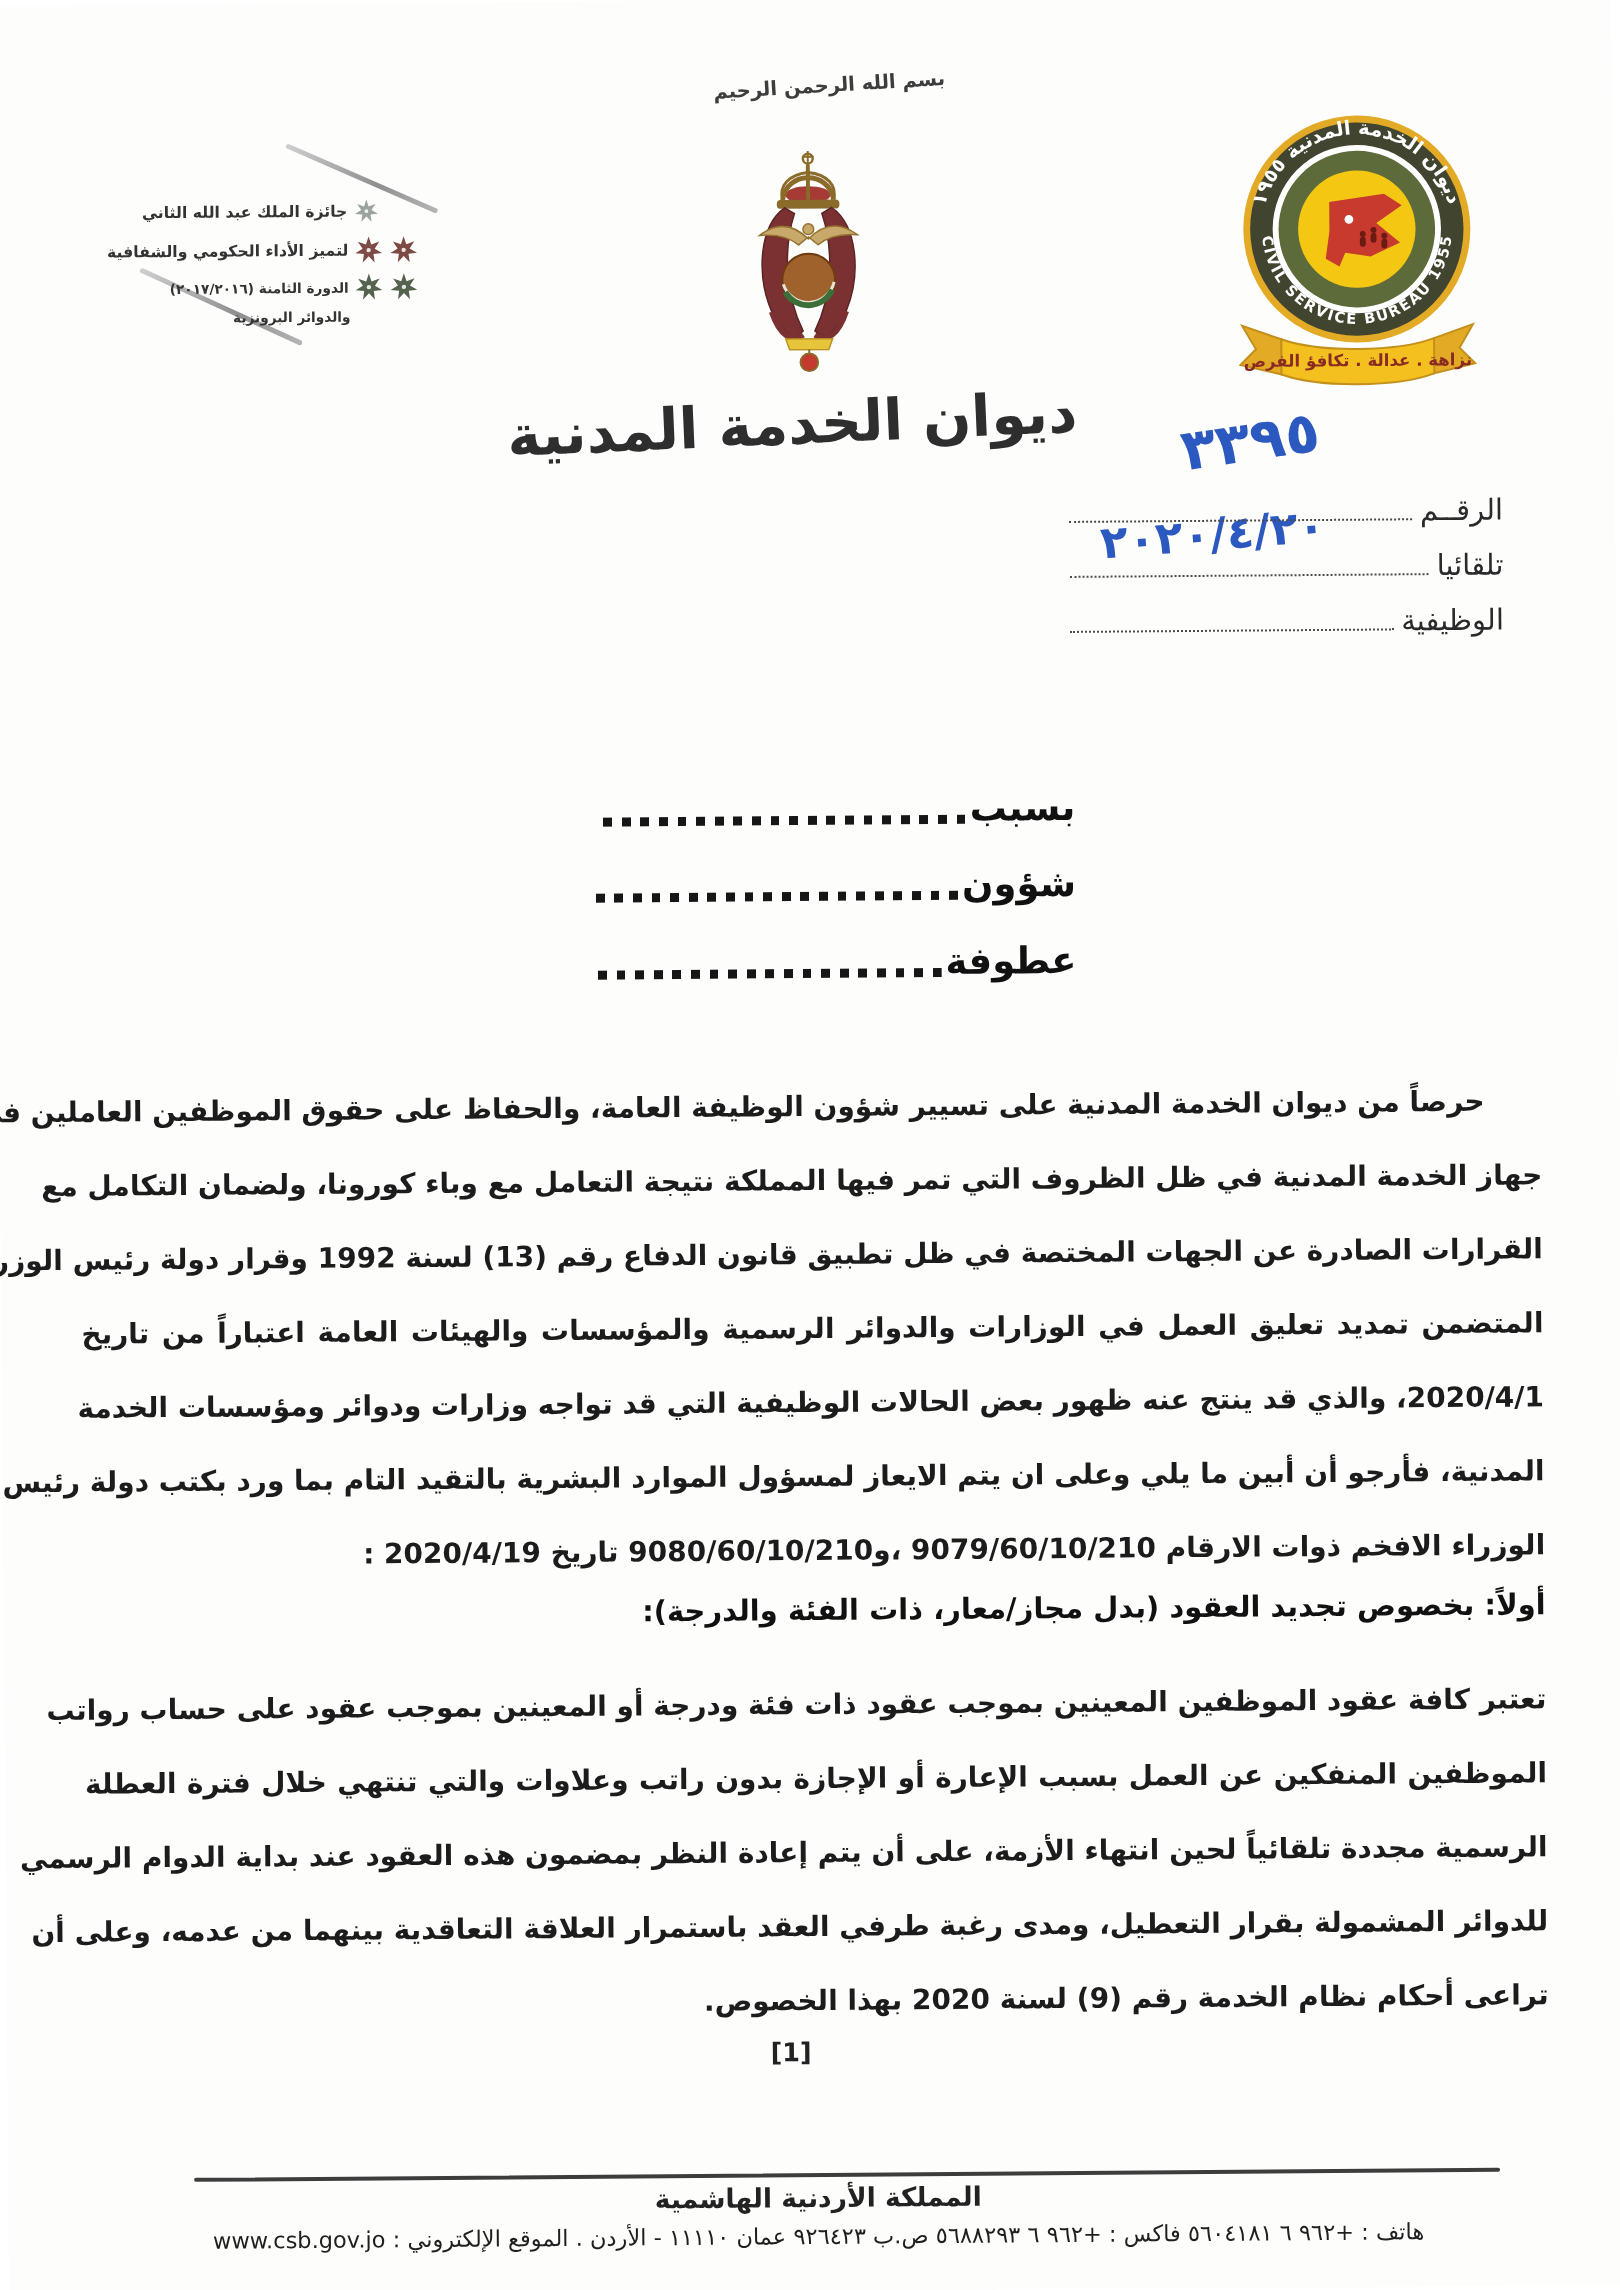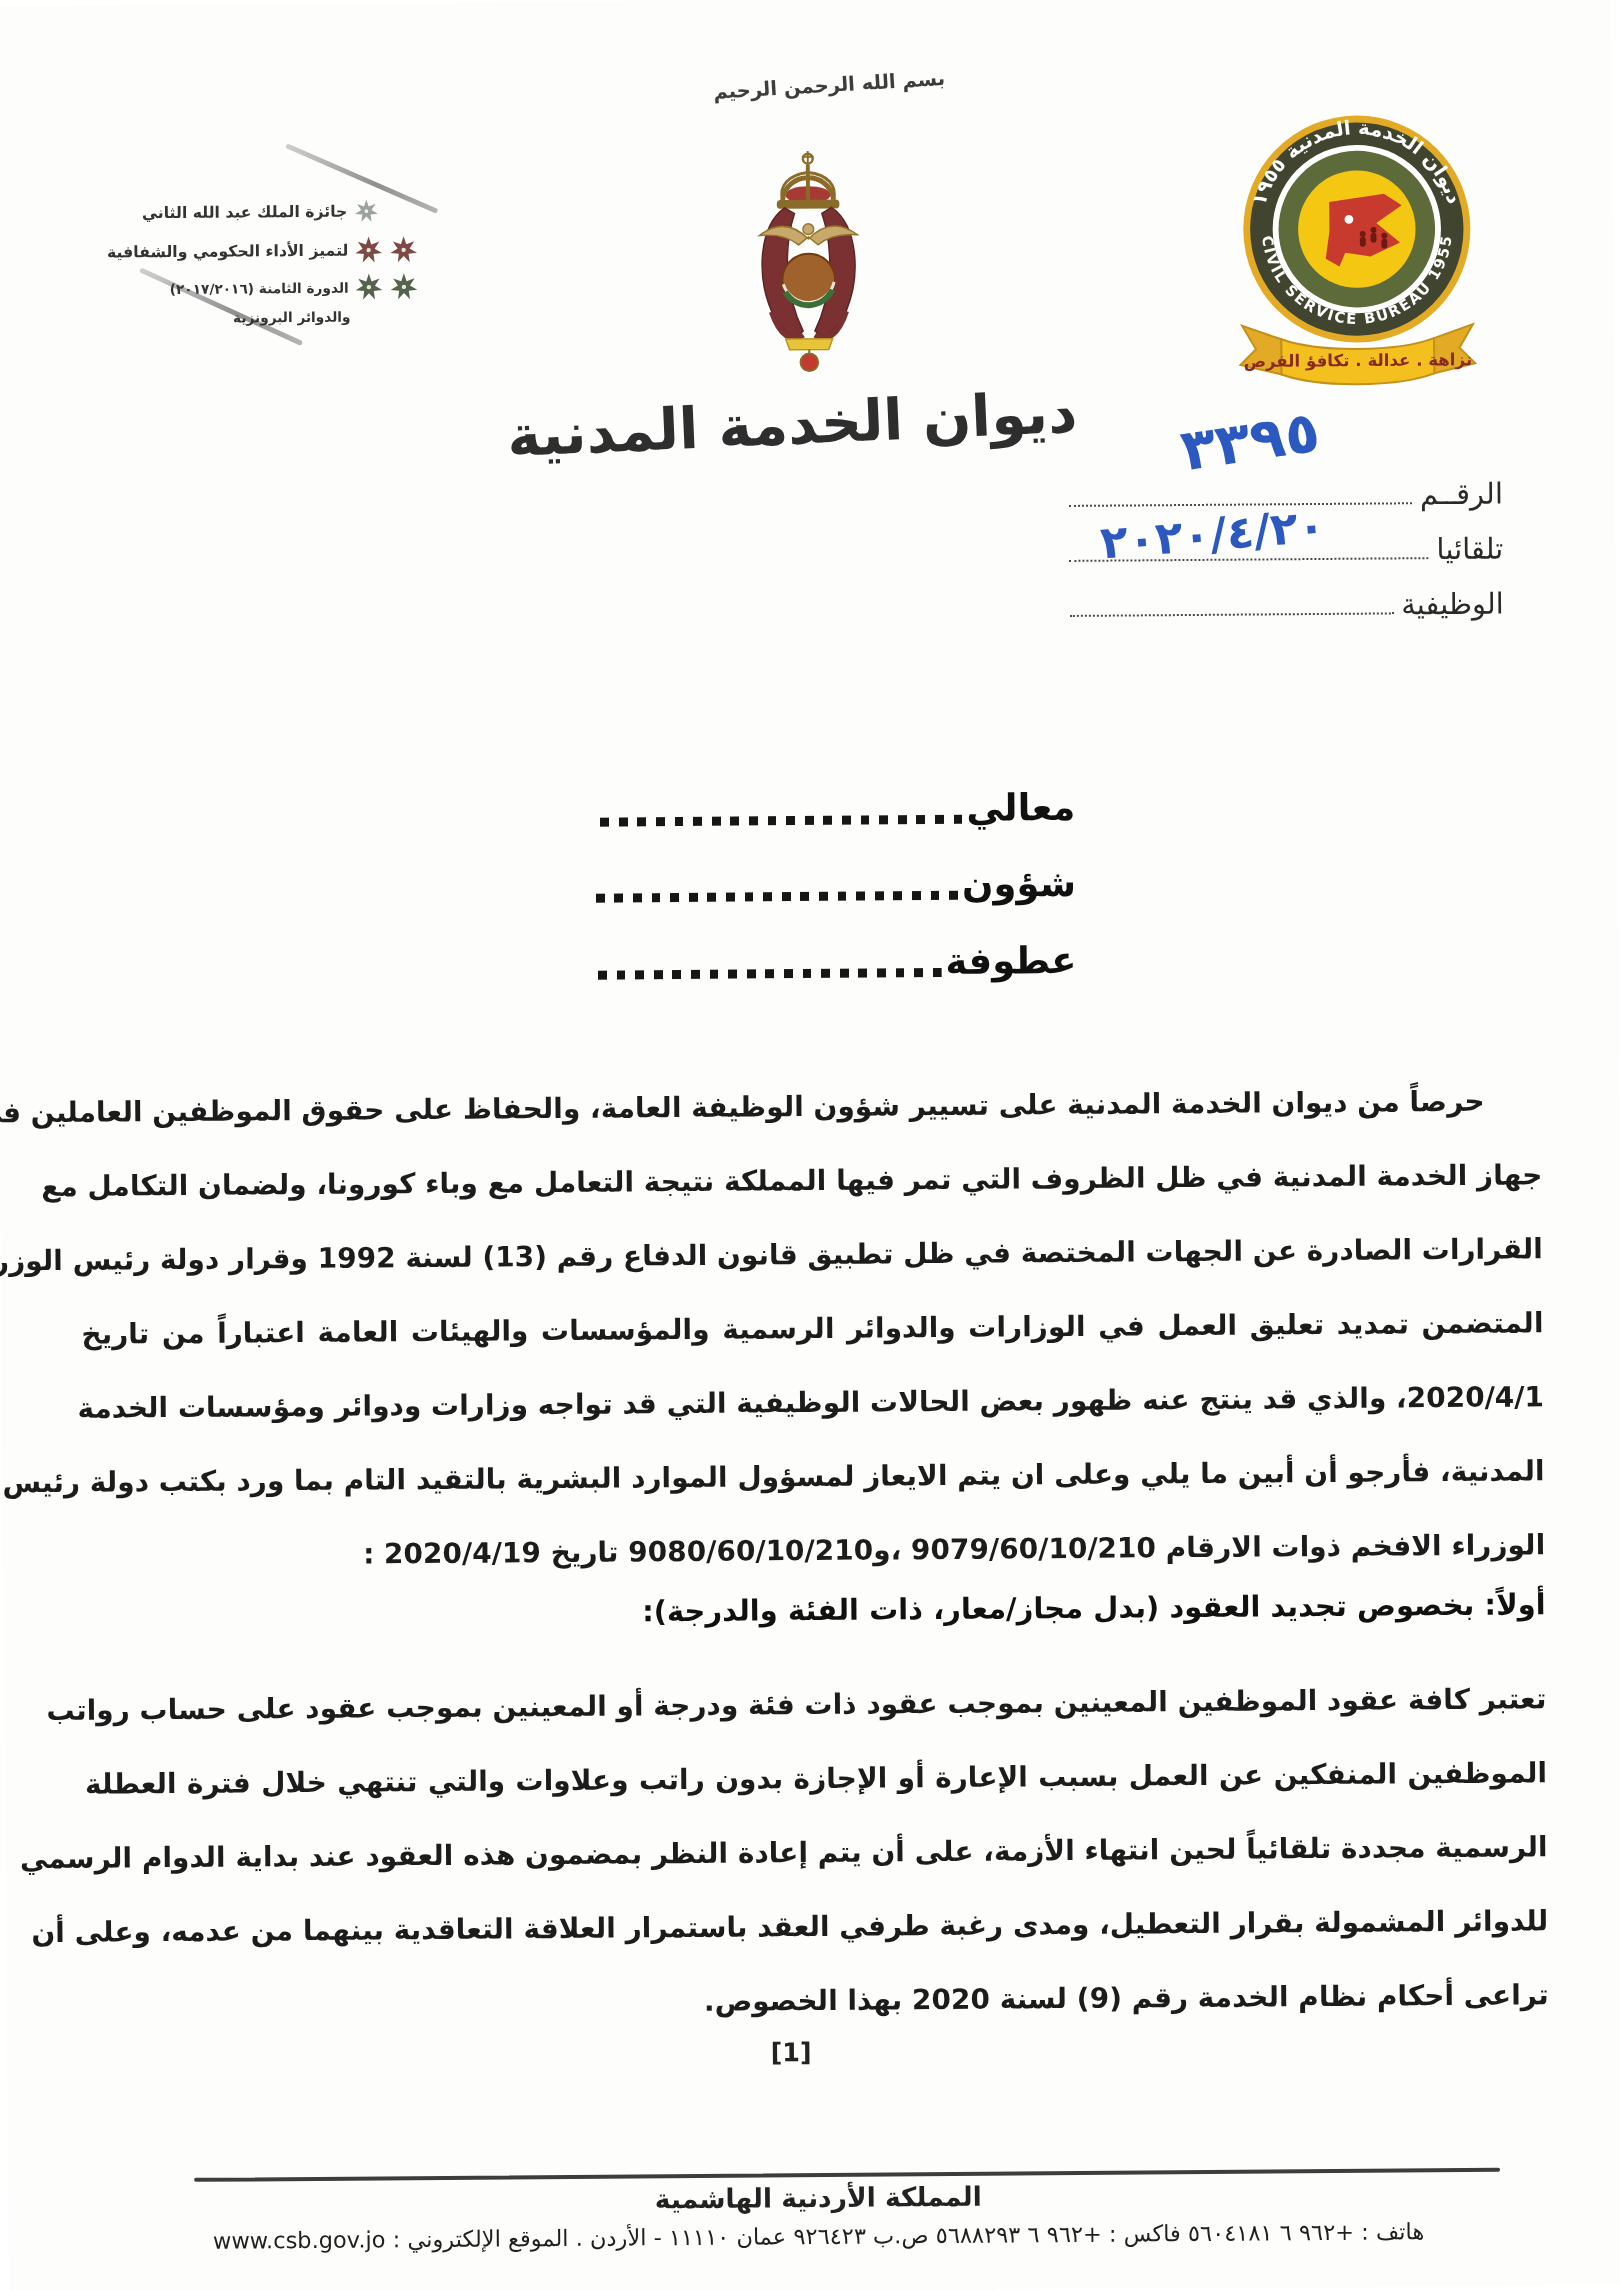--- a/index.html
+++ b/index.html
@@ -23,21 +23,21 @@
   .bismillah{position:absolute;left:676px;top:74px;width:323px;text-align:center;font-size:19.6px;font-weight:600;color:#3d3d3d;transform:rotate(-3deg);letter-spacing:1px;}
   .crest{position:absolute;left:737px;top:147px;}
   .callig{position:absolute;left:554px;top:390px;width:529px;text-align:center;font-size:57px;font-weight:700;color:#2e2e2e;transform:rotate(-2deg);white-space:nowrap;}
 
   
   .seal{position:absolute;left:1227px;top:108px;}
 
   
   .refblock{position:absolute;left:1070px;top:431px;width:438px;height:206px;}
   .refrow{position:absolute;right:0;left:0;display:flex;direction:rtl;align-items:flex-end;}
-  .reflabel{font-size:29px;font-weight:500;color:#2a2a2a;white-space:nowrap;}
+  .reflabel{font-size:29px;font-weight:500;color:#2a2a2a;white-space:nowrap;margin-top:16px;}
   .rdots{flex:1;margin:0 7.8px 6.9px 3.9px;border-bottom:2.9px dotted #4a4a4a;height:1px;}
   .hand{position:absolute;color:#2b59c0;font-weight:600;white-space:nowrap;}
   .hnum{left:116px;top:-19.6px;font-size:57px;letter-spacing:11.8px;transform:rotate(-8deg);}
   .hdate{left:35px;top:80px;font-size:45px;letter-spacing:3.9px;transform:rotate(-4deg);}
 
   
   .salblock{position:absolute;left:586px;top:788px;width:492px;height:240px;}
   .salrow{position:absolute;right:0;left:0;display:flex;direction:rtl;align-items:flex-end;}
   .sallabel{font-size:37px;font-weight:800;color:#111;white-space:nowrap;}
   .sdots{flex:1;height:8.8px;margin:0 3.9px 5.9px 9.8px;background:repeating-linear-gradient(to left,#161616 0 8.8px,transparent 8.8px 18.6px);}
@@ -164,21 +164,21 @@
       <span class="rdots"></span>
     </div>
     <div class="refrow" style="top:161px;">
       <span class="reflabel">الوظيفية</span>
       <span class="rdots"></span>
     </div>
   </div>
 
   <div class="salblock">
     <div class="salrow" style="top:0;">
-      <span class="sallabel">معالي</span>
+      <span class="sallabel">بسبب</span>
       <span class="sdots"></span>
     </div>
     <div class="salrow" style="top:76px;">
       <span class="sallabel">شؤون</span>
       <span class="sdots"></span>
     </div>
     <div class="salrow" style="top:153px;">
       <span class="sallabel">عطوفة</span>
       <span class="sdots"></span>
     </div>

